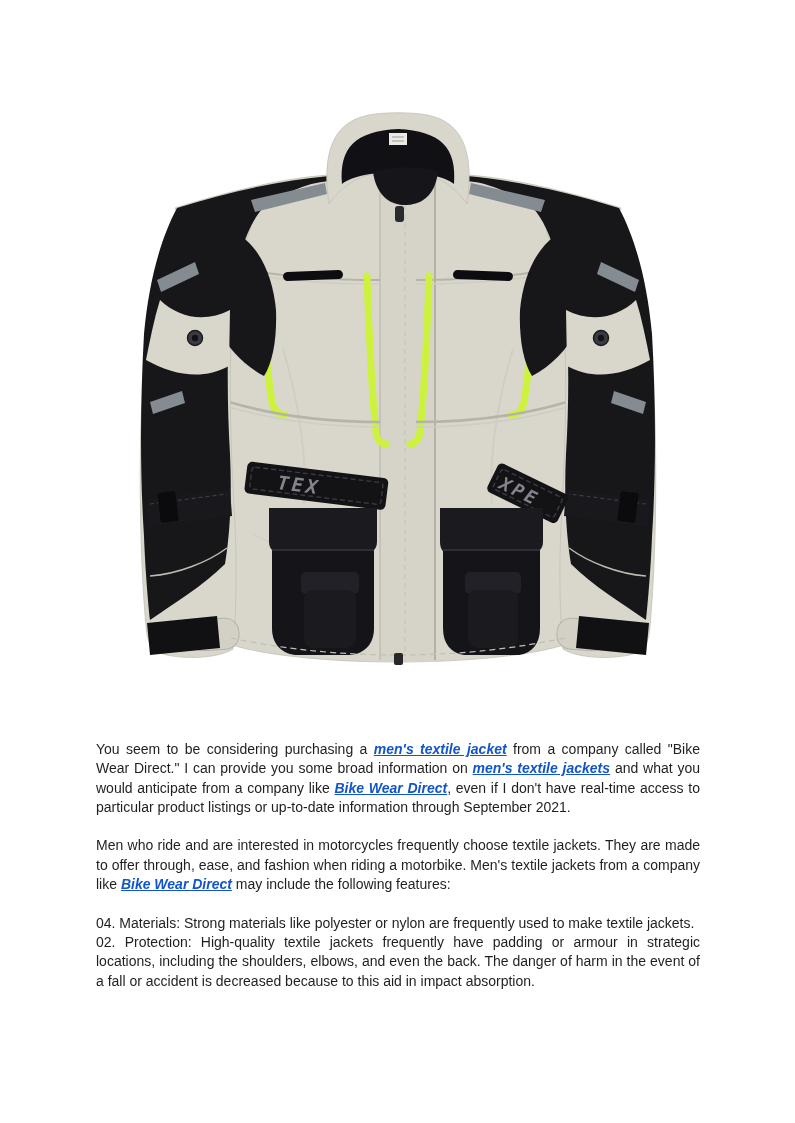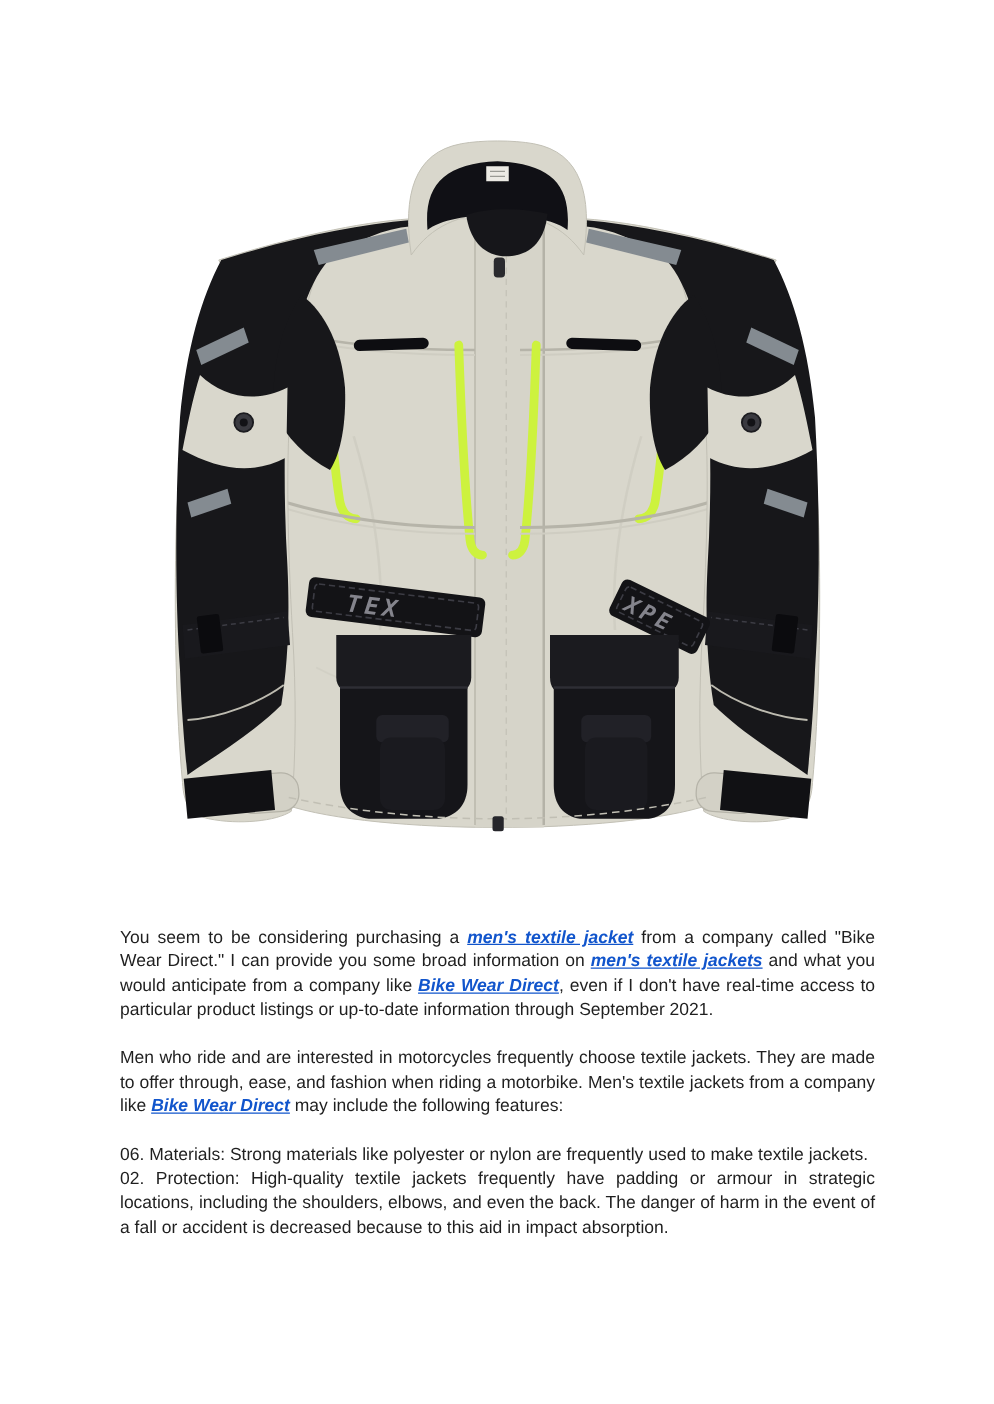--- a/index.html
+++ b/index.html
@@ -186,17 +186,17 @@
       <g>
         <path d="M 98 534 C 160 547 215 551 265 551 C 315 551 370 547 432 534" stroke="#c1bfb4" stroke-width="1.2" stroke-dasharray="6 4" fill="none"></path>
         <rect x="261" y="549" width="9" height="12" rx="2" fill="#26262b"></rect>
       </g>
     </svg>
   </figure>
 
   <main class="doc-body">
     <p class="para"><span>You seem to be considering purchasing a </span><a class="doc-link" href="#">men's textile jacket</a><span> from a company called "Bike Wear Direct." I can provide you some broad information on </span><a class="doc-link" href="#">men's textile jackets</a><span> and what you would anticipate from a company like </span><a class="doc-link" href="#">Bike Wear Direct</a><span>, even if I don't have real-time access to particular product listings or up-to-date information through September 2021.</span></p>
     <p class="para"><span>Men who ride and are interested in motorcycles frequently choose textile jackets. They are made to offer through, ease, and fashion when riding a motorbike. Men's textile jackets from a company like </span><a class="doc-link" href="#">Bike Wear Direct</a><span> may include the following features:</span></p>
-    <p class="para tight"><span>06. Materials: Strong materials like polyester or nylon are frequently used to make textile jackets.</span></p>
+    <p class="para tight"><span>04. Materials: Strong materials like polyester or nylon are frequently used to make textile jackets.</span></p>
     <p class="para tight"><span>02. Protection: High-quality textile jackets frequently have padding or armour in strategic locations, including the shoulders, elbows, and even the back. The danger of harm in the event of a fall or accident is decreased because to this aid in impact absorption.</span></p>
   </main>
 
 </div>
 
 </body></html>

